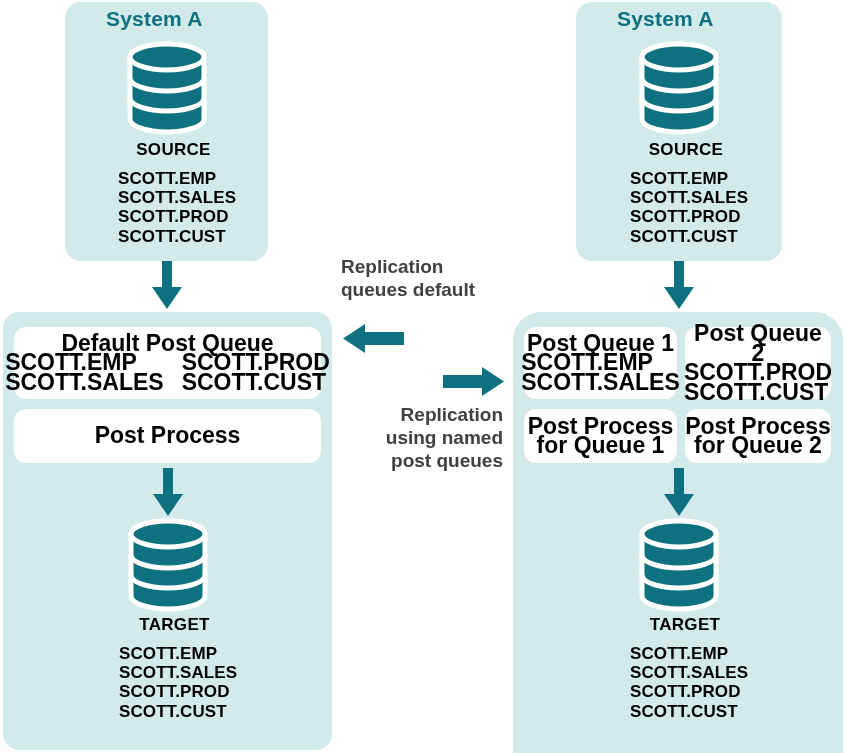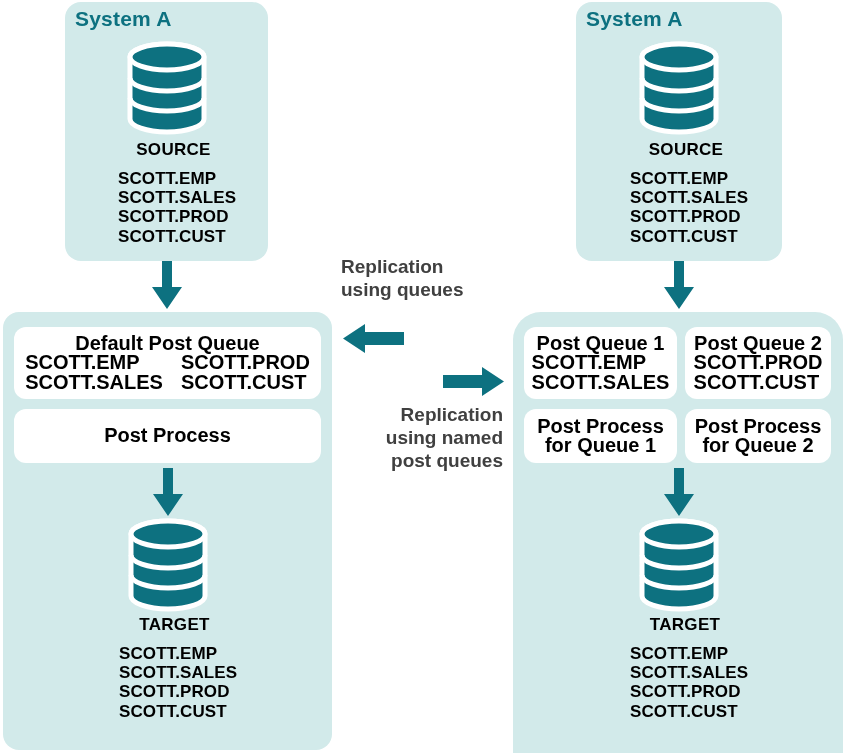--- a/index.html
+++ b/index.html
@@ -22,20 +22,21 @@
     box-sizing: border-box;
   }
 
   .panel-title {
     position: absolute;
     color: #0d7180;
     font-weight: bold;
     font-size: 21px;
     letter-spacing: 0.2px;
     white-space: nowrap;
+    margin-left: 31px;
   }
 
   
   .db {
     position: absolute;
     width: 84px;
     height: 96px;
   }
   .db svg { display: block; width: 84px; height: 96px; }
 
@@ -64,21 +65,21 @@
   
   .wbox {
     position: absolute;
     background: #ffffff;
     border-radius: 12px;
     box-sizing: border-box;
     display: flex;
     flex-direction: column;
     justify-content: center;
     align-items: center;
-    font-size: 20px;
+    font-size: 23px;
     font-weight: bold;
     color: #000000;
     line-height: 19.5px;
     text-align: center;
   }
   .wbox .hdr { font-weight: bold; }
   .wbox .cols {
     display: flex;
     flex-direction: row;
     gap: 18px;
@@ -175,21 +176,21 @@
   <div class="table-list" style="left:116px; top:332px;">
     <div>SCOTT.EMP</div>
     <div>SCOTT.SALES</div>
     <div>SCOTT.PROD</div>
     <div>SCOTT.CUST</div>
   </div>
 </div>
 
 <div class="caption" style="left:341px; top:255px;">
   <div>Replication</div>
-  <div>using queues</div>
+  <div>queues default</div>
 </div>
 
 <div class="arrow" style="left:343px; top:324px;">
   <svg width="61" height="29" viewBox="0 0 61 29" xmlns="http://www.w3.org/2000/svg">
     <polygon points="0,14.5 22,0 22,8 61,8 61,21 22,21 22,29" fill="#0d7180"></polygon>
   </svg>
 </div>
 
 <div class="arrow" style="left:443px; top:367px;">
   <svg width="61" height="29" viewBox="0 0 61 29" xmlns="http://www.w3.org/2000/svg">

